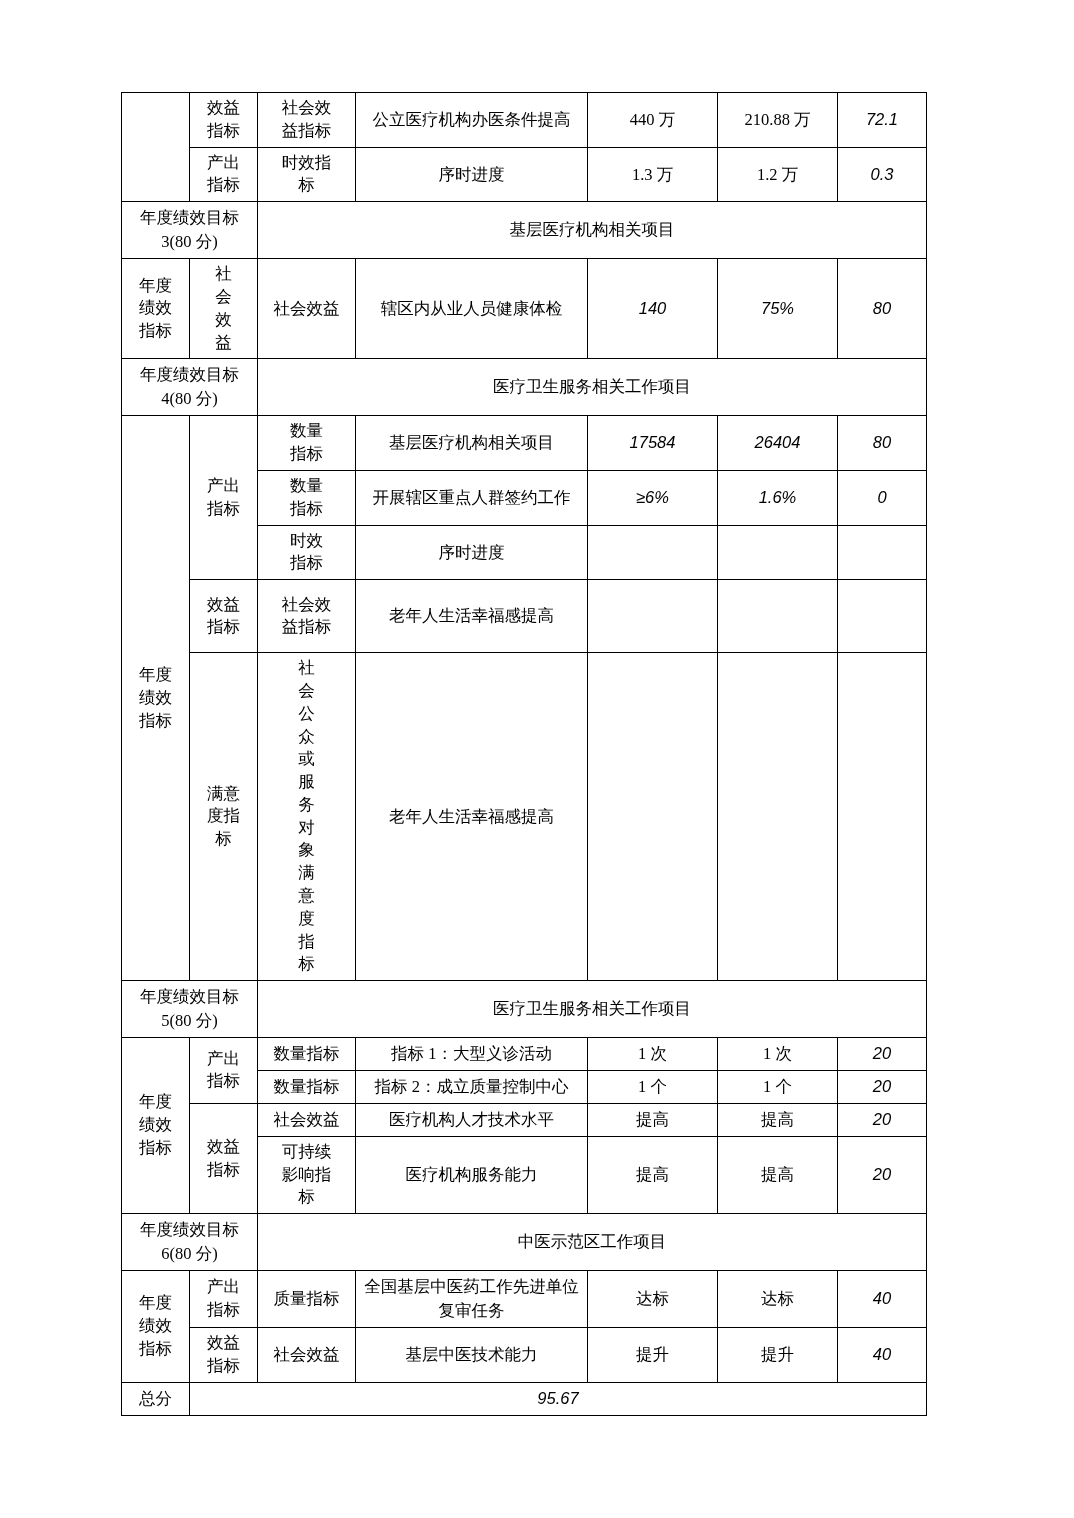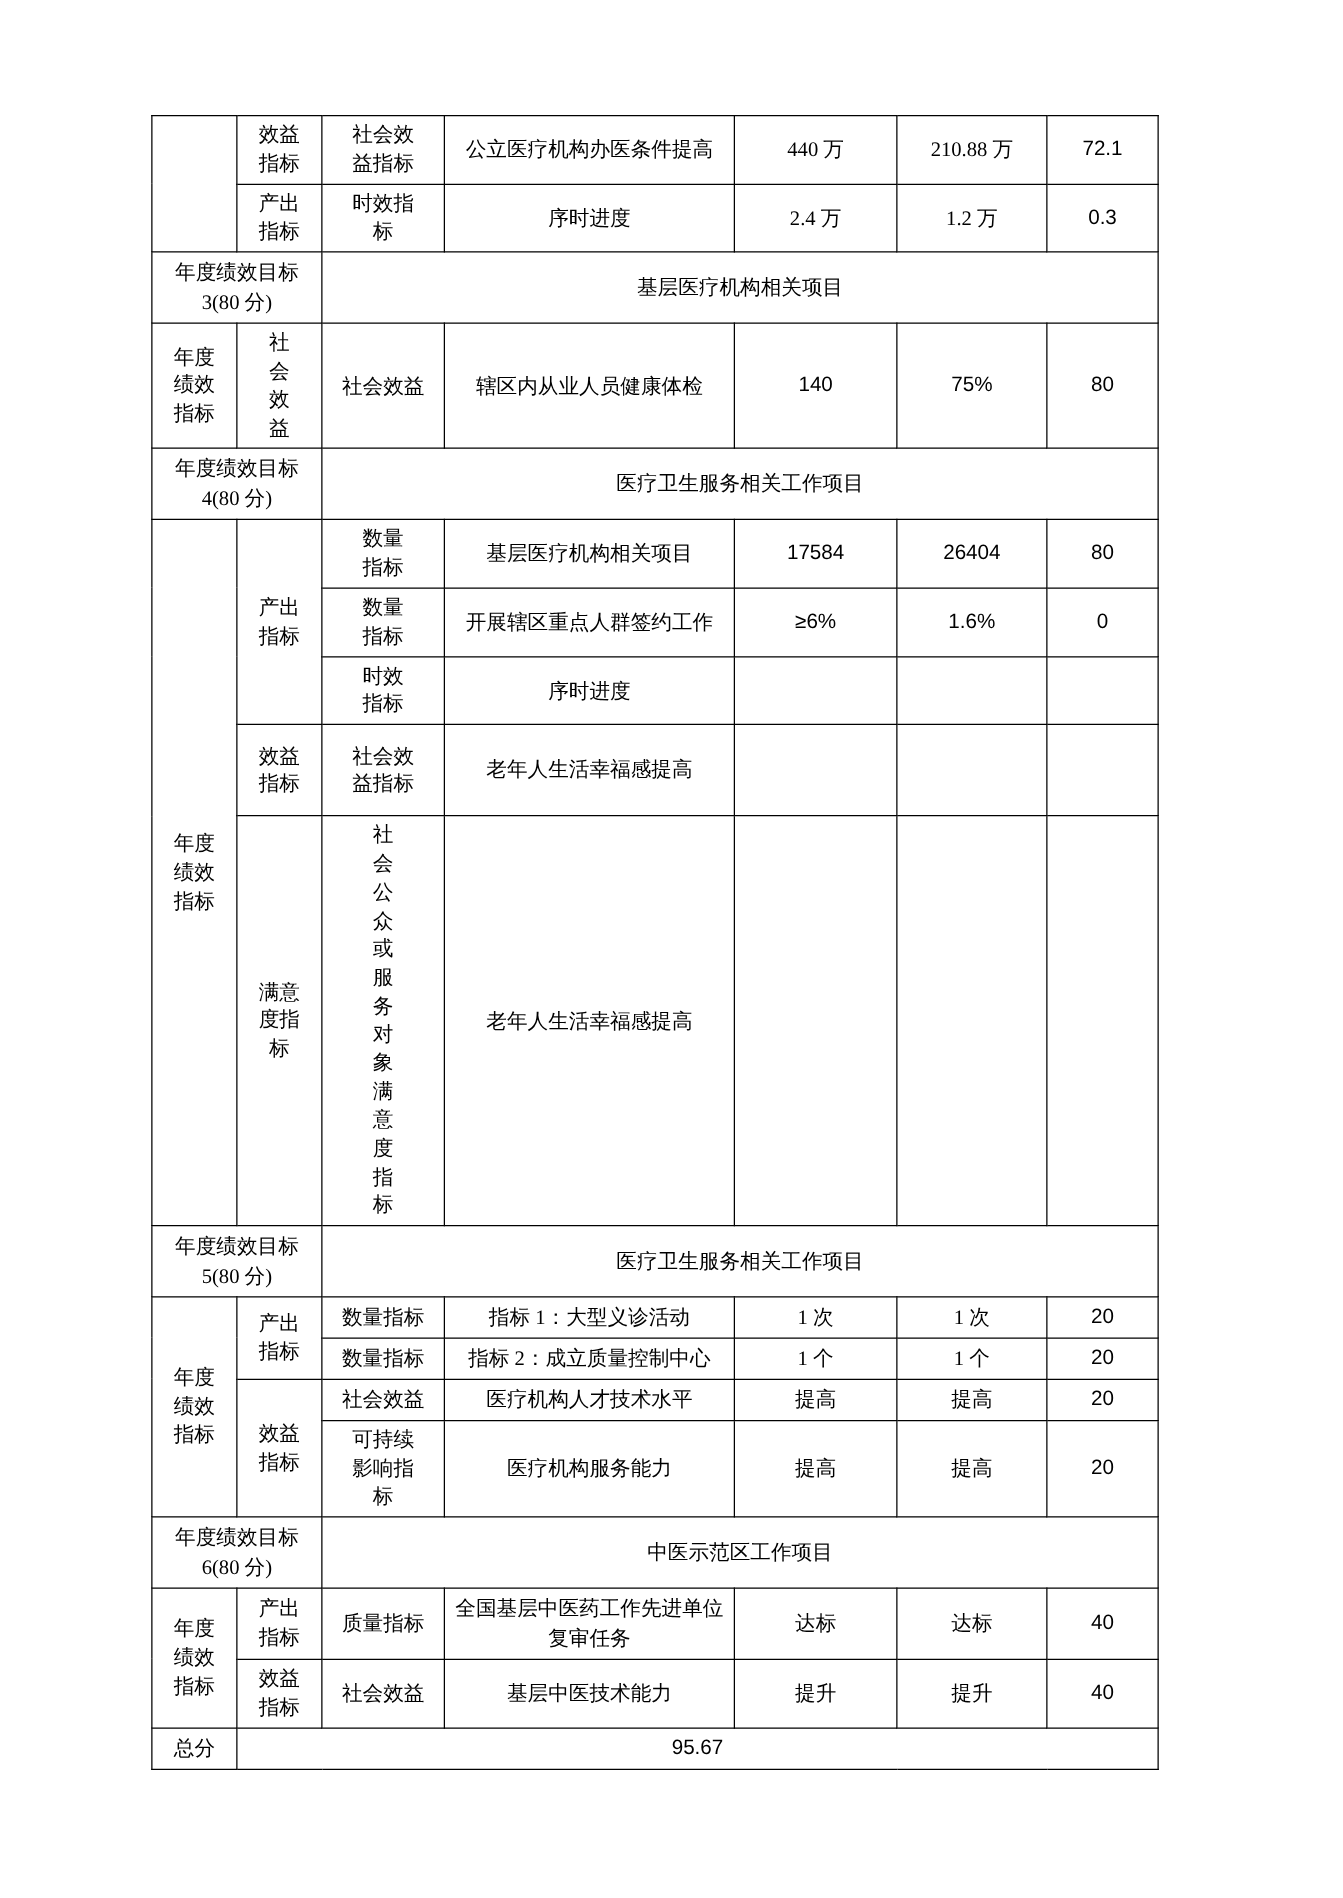--- a/index.html
+++ b/index.html
@@ -54,20 +54,21 @@
   }
   .narrow-text.three {
     max-width: 3.2em;
   }
   .wide-center {
     font-size: 17px;
   }
   .num {
     font-family: "Liberation Sans", "DejaVu Sans", sans-serif;
     font-size: 16px;
+    font-style: italic;
   }
   .cnnum {
     font-size: 16.5px;
   }
   .tall-blank {
     height: 64px;
   }
 </style>
 </head>
 <body>
@@ -100,21 +101,21 @@
       </tr>
 
       <tr>
         <td class="c1">
           <span class="narrow-text">产出指标</span>
         </td>
         <td class="c2">
           <span class="narrow-text three">时效指标</span>
         </td>
         <td class="c3">序时进度</td>
-        <td class="c4 cnnum">2.4 万</td>
+        <td class="c4 cnnum">1.3 万</td>
         <td class="c5 cnnum">1.2 万</td>
         <td class="c6 num">0.3</td>
       </tr>
 
       <tr>
         <td class="c0" colspan="2">
           <span>年度绩效目标3(80 分)</span>
         </td>
         <td class="wide-center" colspan="5">基层医疗机构相关项目</td>
       </tr>

